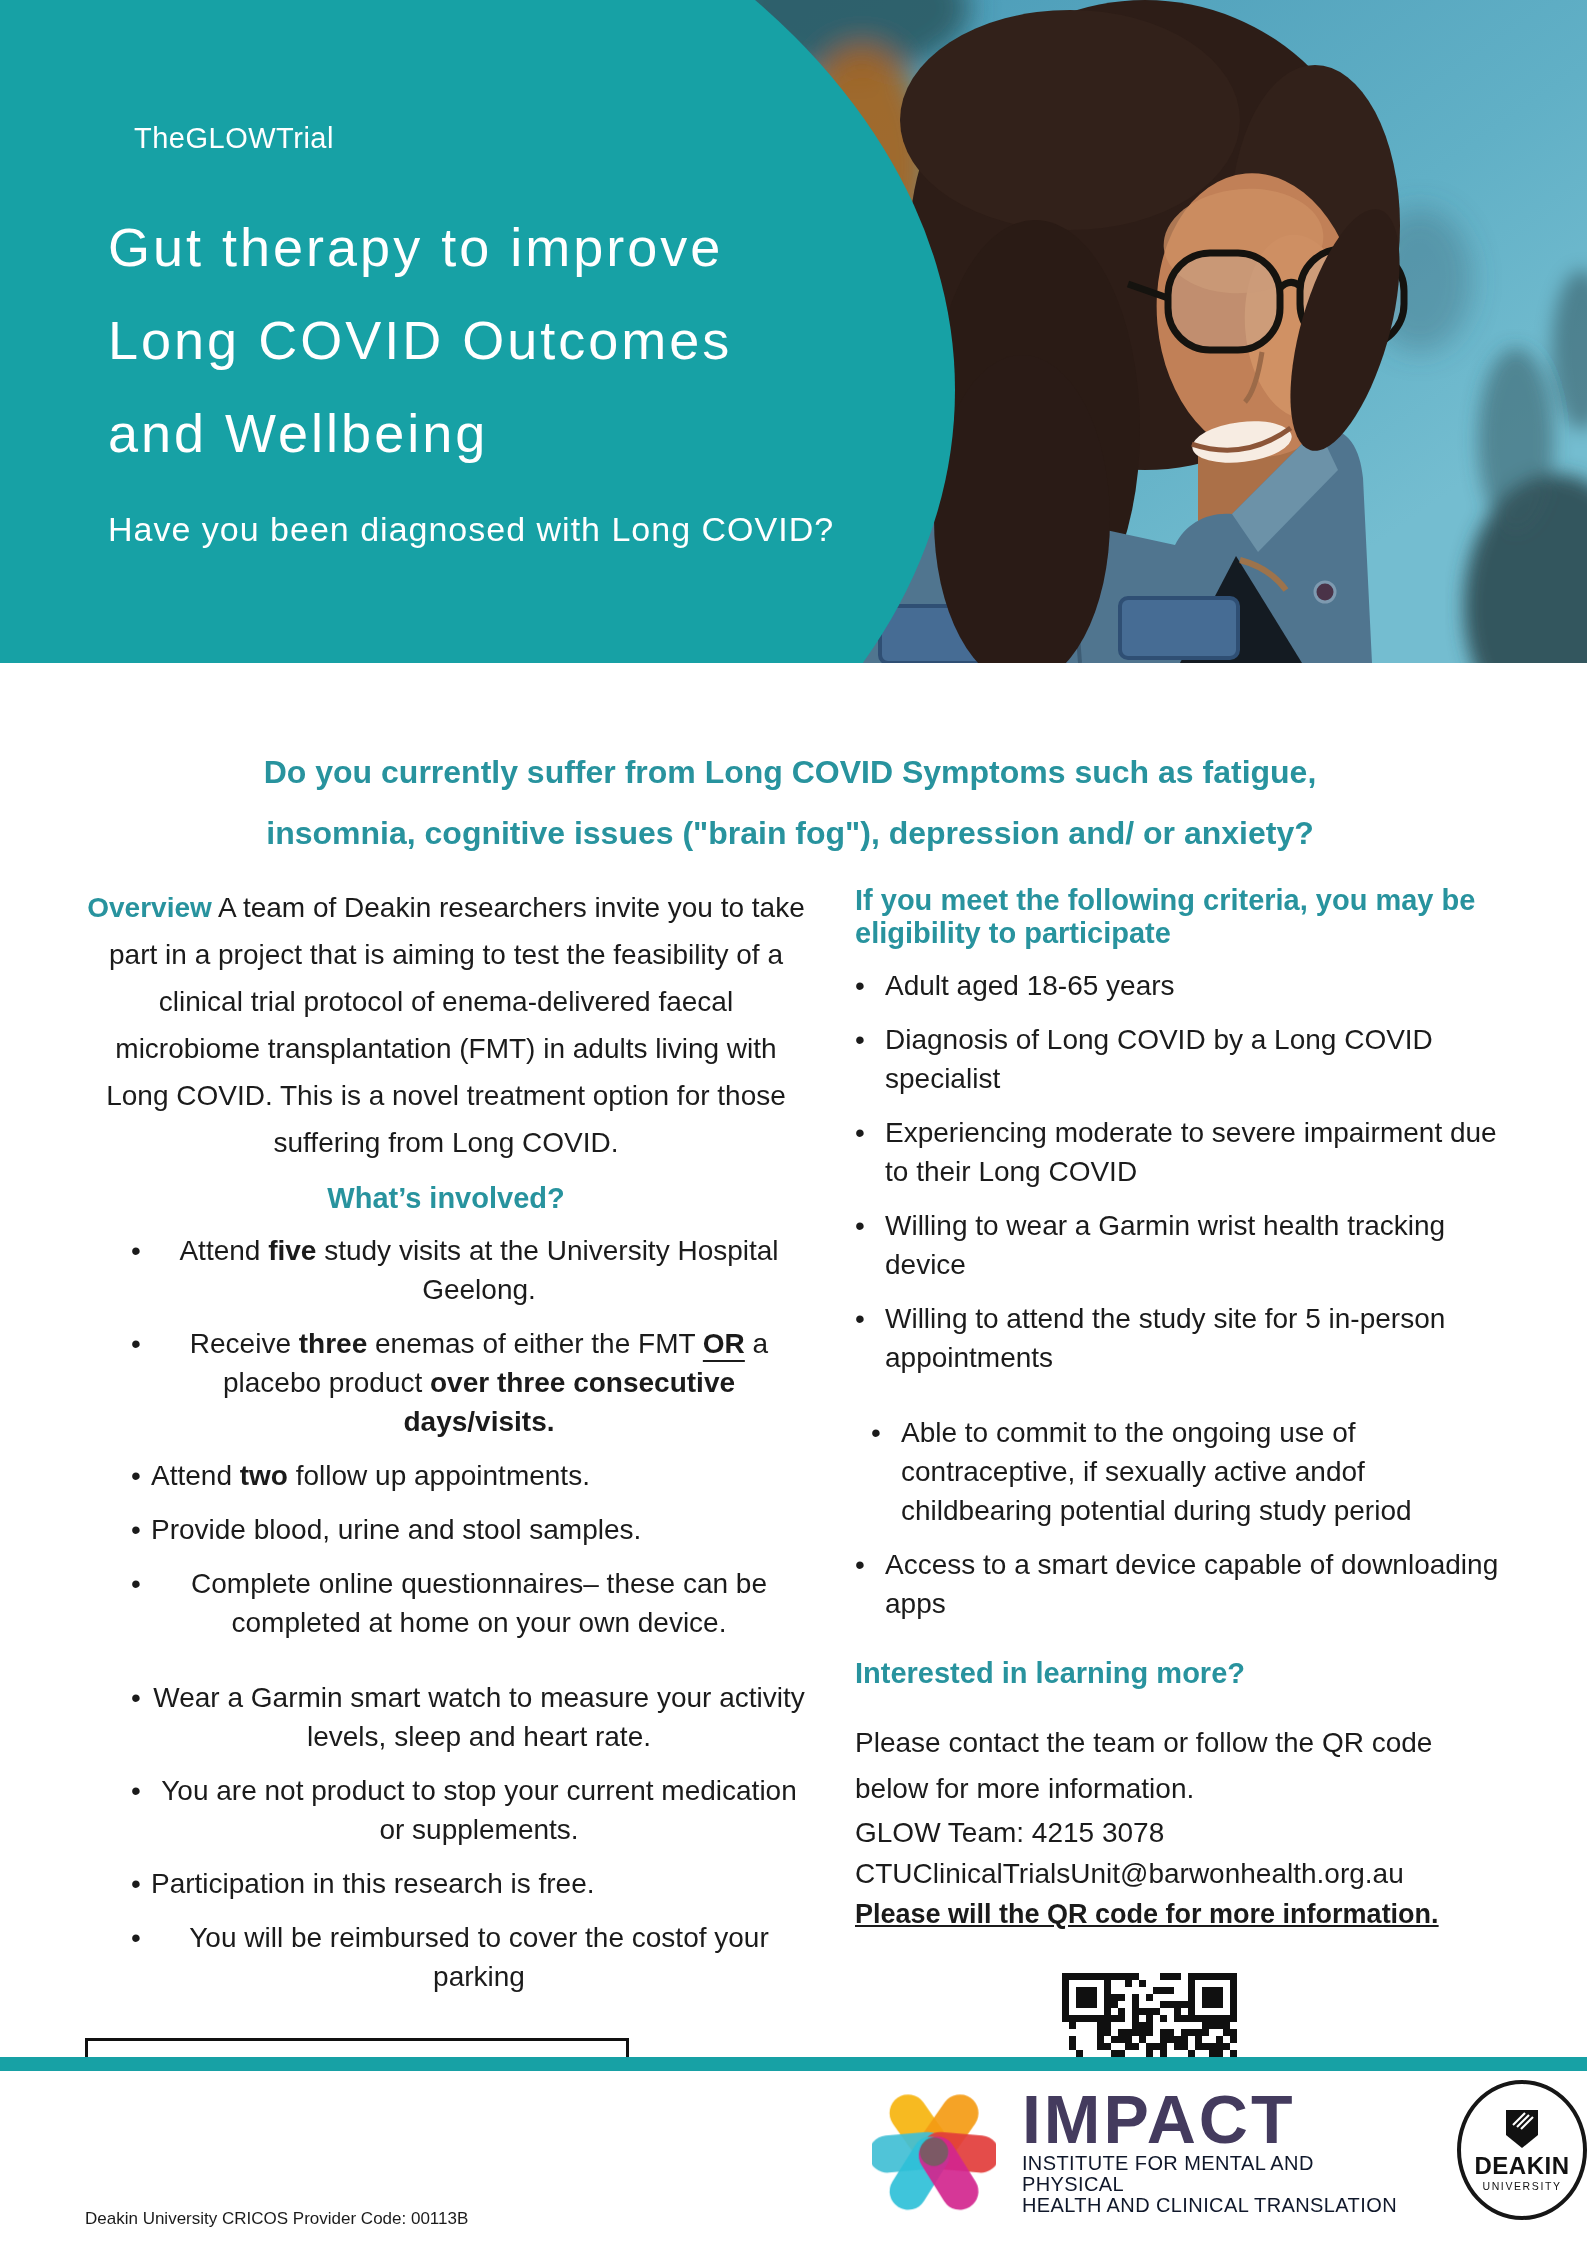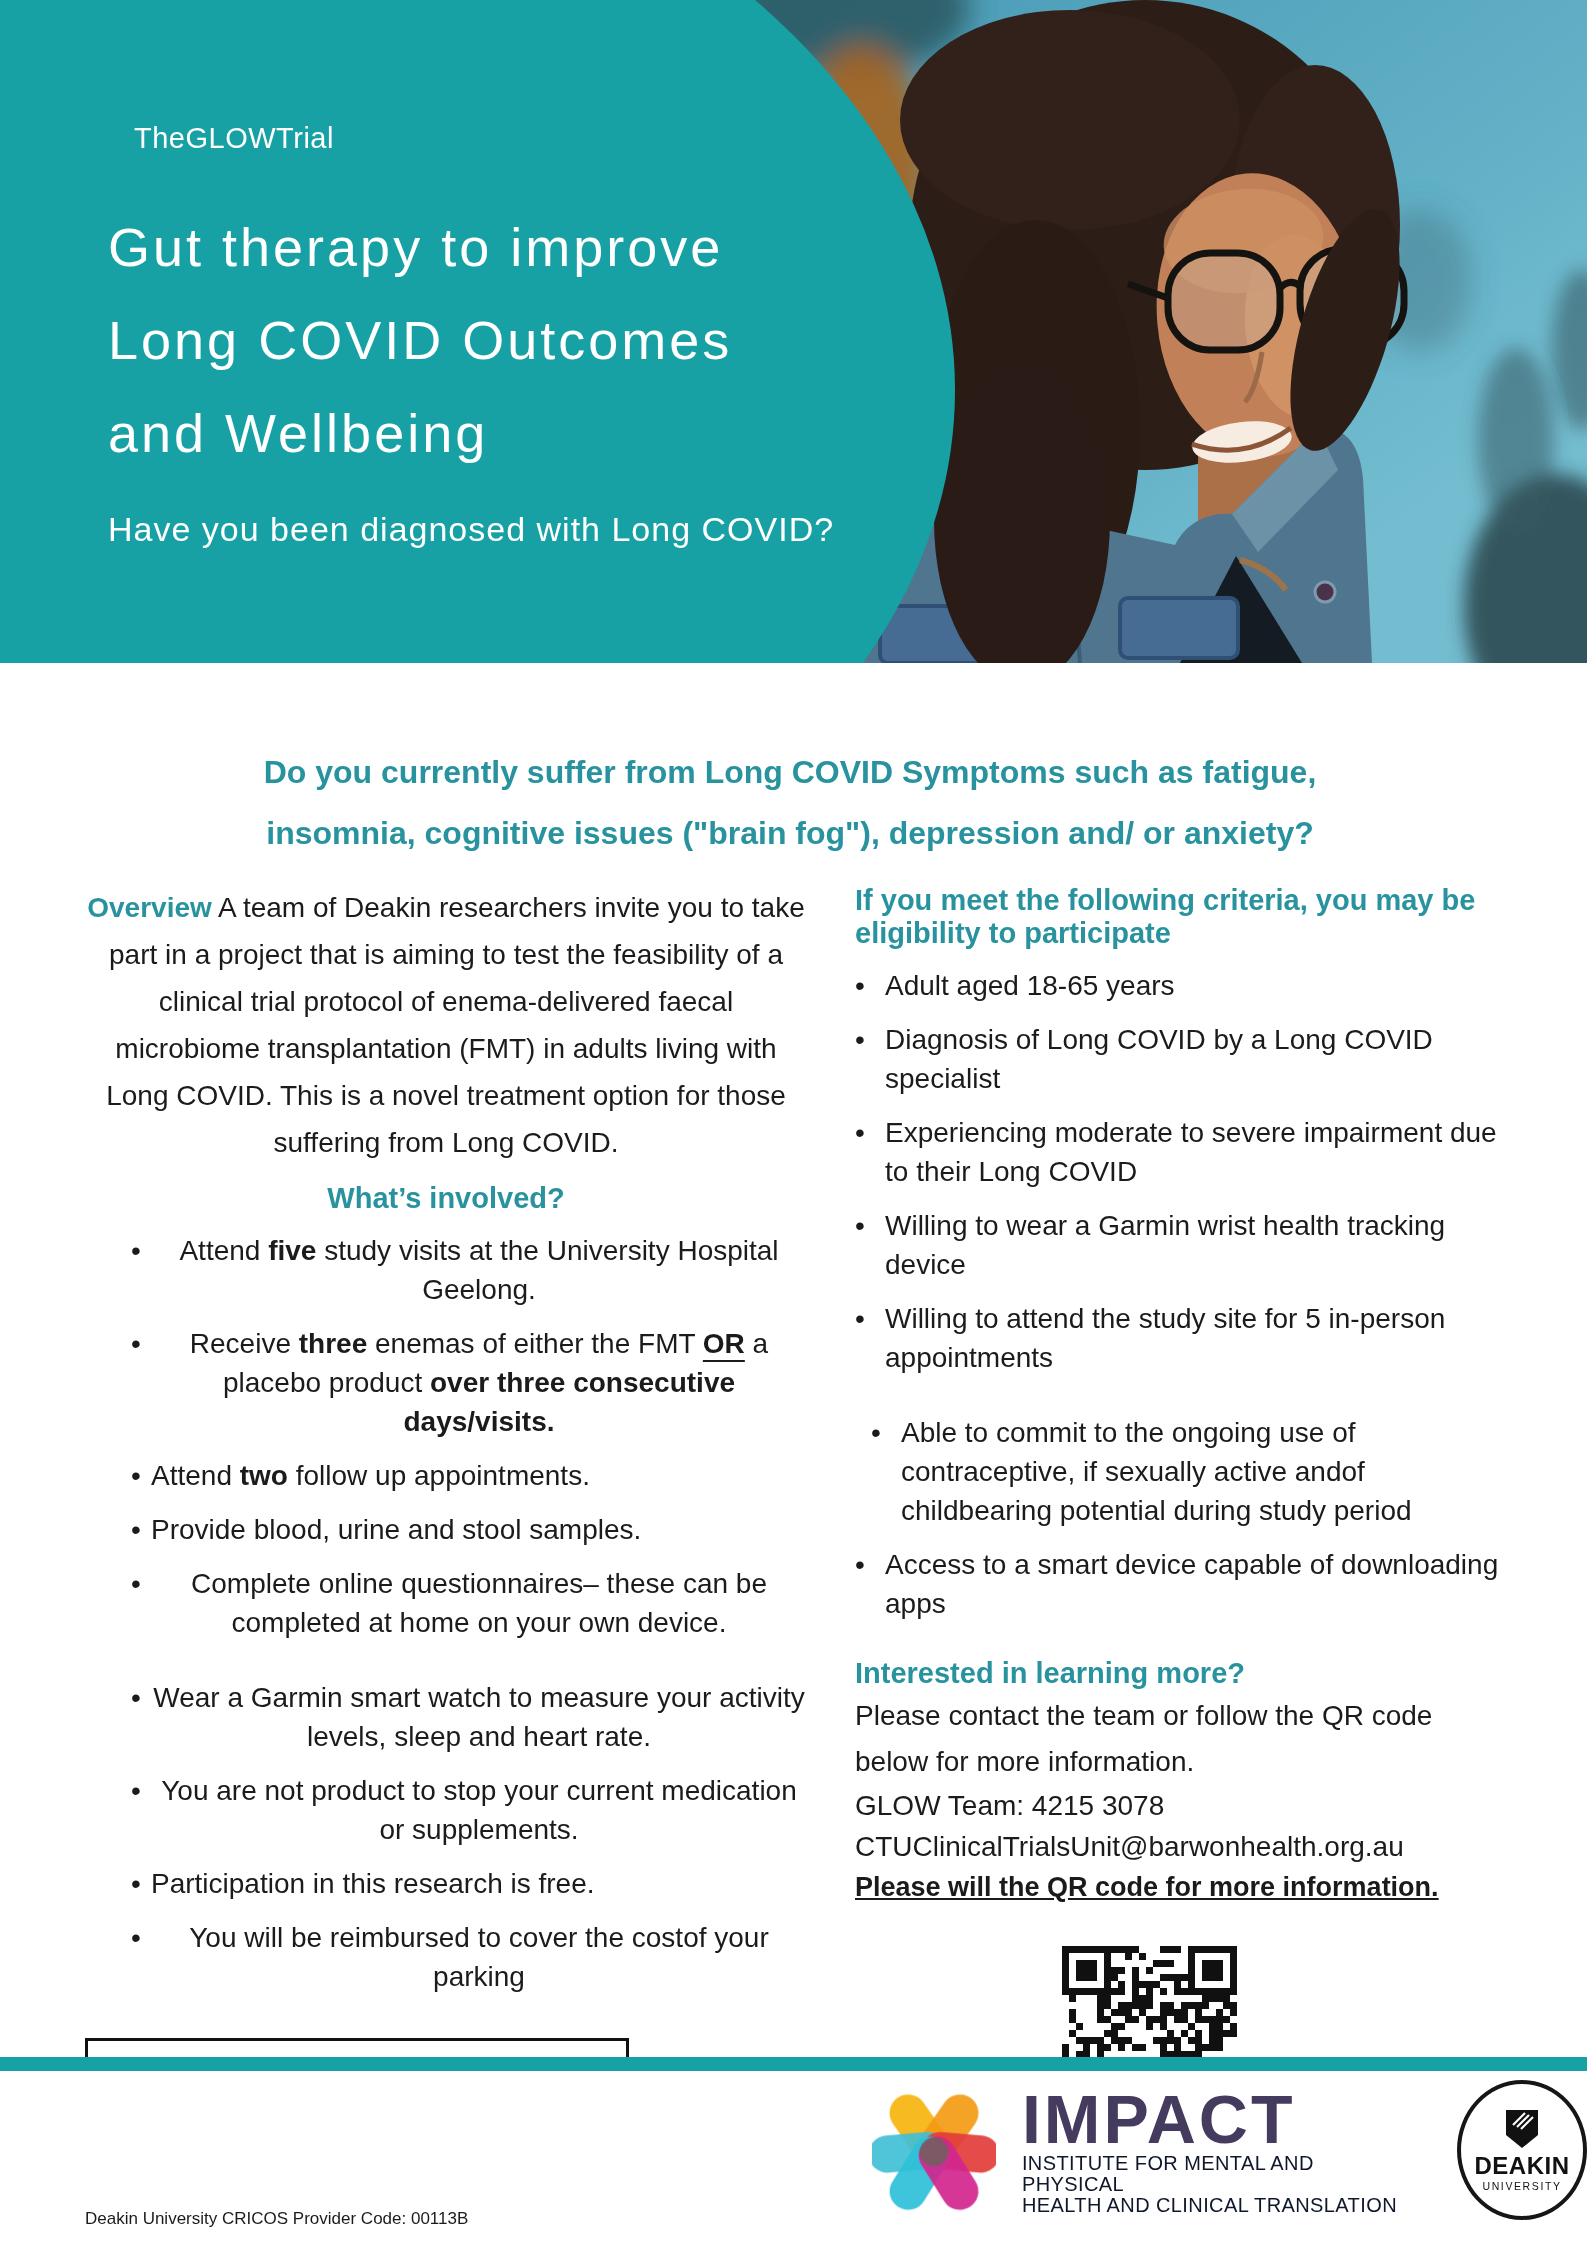--- a/index.html
+++ b/index.html
@@ -32,21 +32,21 @@
   .blist{margin-top:16px;}
   .col-left .blist{padding-left:36px;}
   .bullet-item{display:flex;font-size:28px;line-height:39px;margin-top:15px;}
   .bullet-item .dot{flex:none;width:30px;}
   .bullet-item.extra-gap{margin-top:36px;}
   .bullet-item.indent{margin-left:16px;}
   .bold{font-weight:bold;}
   .und{text-decoration:underline;text-underline-offset:7px;}
 
   .learn-block{margin-top:34px;}
-  .learn-text{margin-top:3px;font-size:28px;line-height:46px;}
+  .learn-text{margin-top:30px;font-size:28px;line-height:46px;}
   .contact-line{font-size:28px;line-height:41px;}
   .qr-instruction{font-size:27px;font-weight:bold;text-decoration:underline;line-height:40px;}
   .qr-wrap{margin:32px 0 0 200px;width:189px;height:189px;background:#fff;padding:0;}
 
   .sponsor-box{margin-top:42px;width:506px;border:3px solid #111;padding:13px 16px;
                font-size:22.5px;line-height:31px;}
 
   
   .teal-bar{position:absolute;top:2057px;left:0;width:1587px;height:14px;background:#17a1a5;}
   .footer{position:absolute;top:2071px;left:0;width:1587px;height:166px;background:#fff;}

